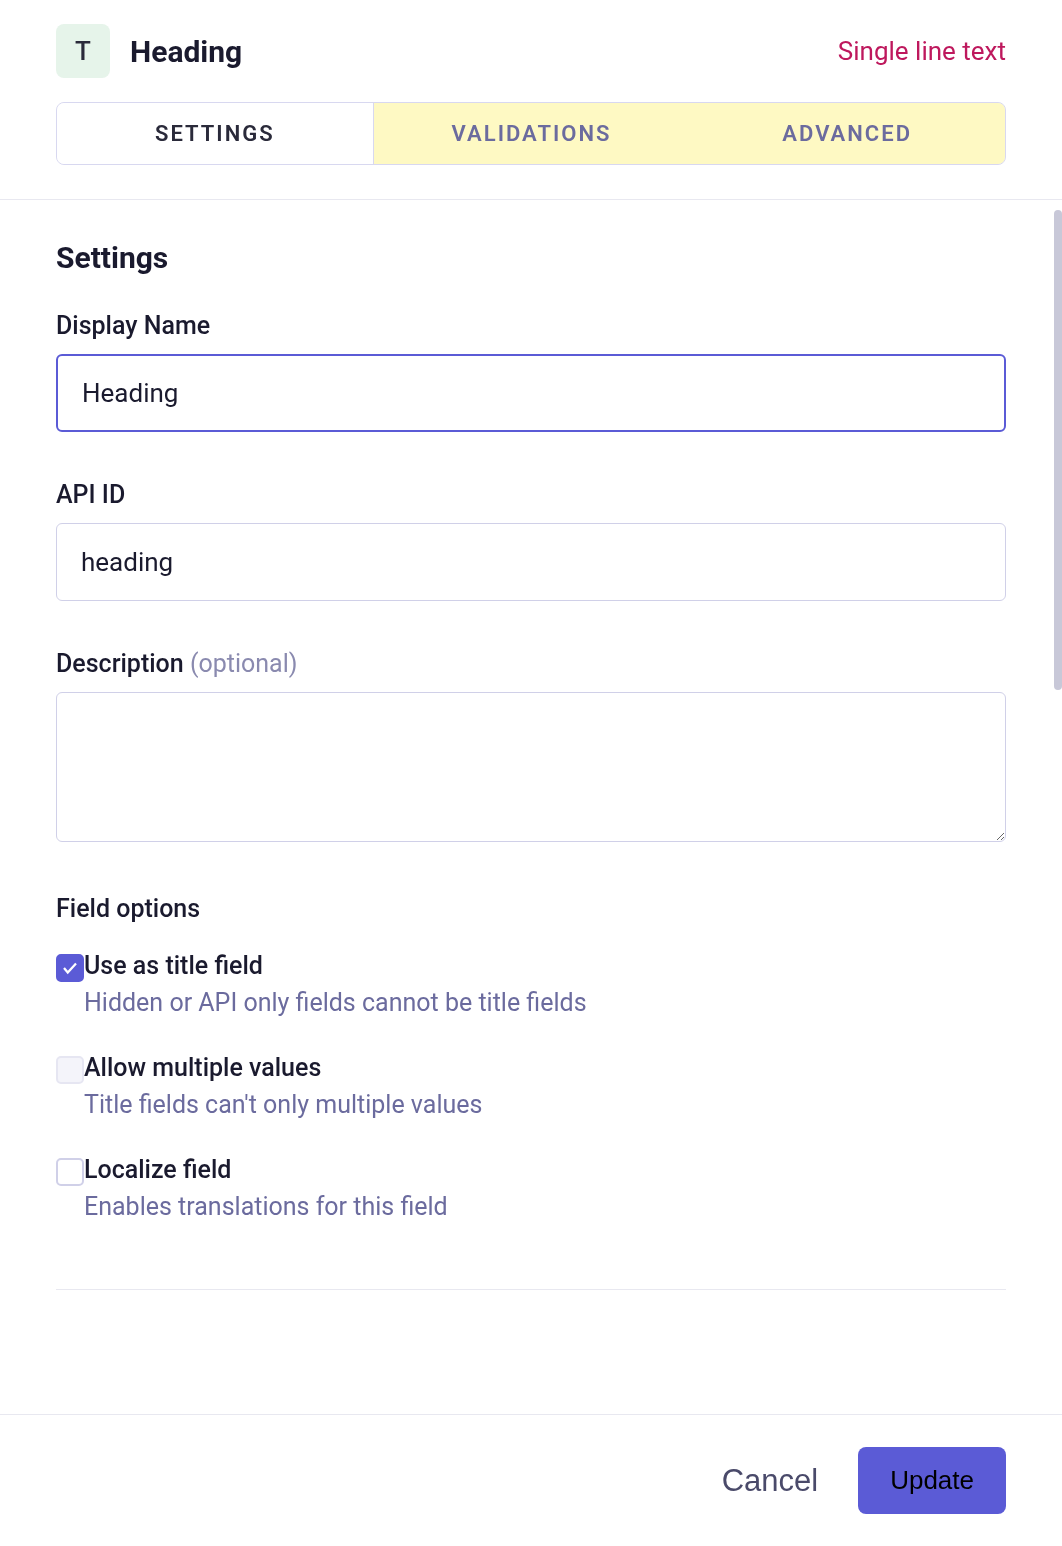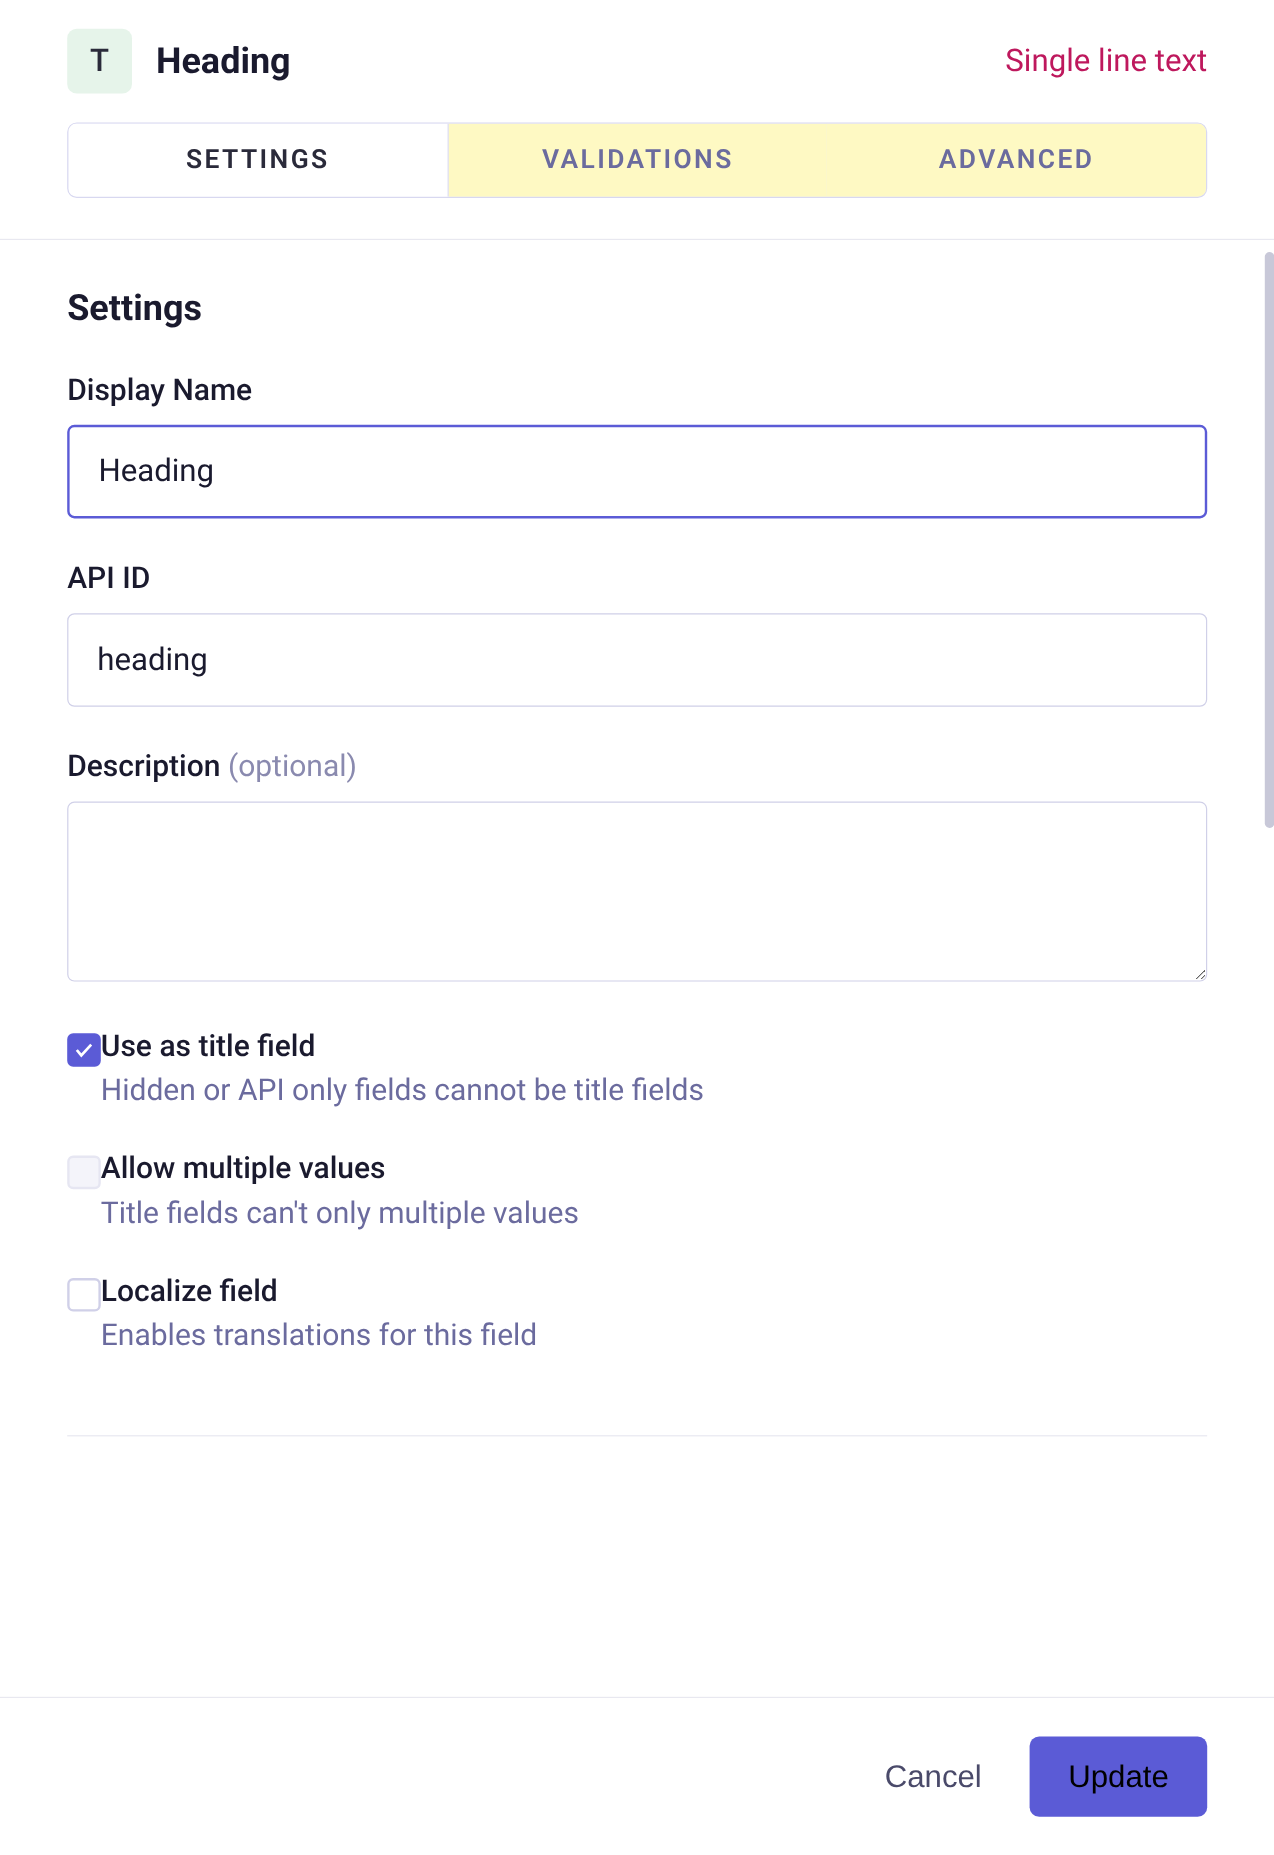--- a/index.html
+++ b/index.html
@@ -79,21 +79,21 @@
       padding: 40px 56px 0 56px;
       overflow-y: auto;
     }
     .section-title {
       font-size: 30px;
       font-weight: 700;
       color: #1a1a2e;
       margin-bottom: 36px;
     }
     .form-group {
-      margin-bottom: 36px;
+      margin-bottom: 48px;
     }
     .label-row {
       font-size: 25px;
       font-weight: 500;
       color: #1a1a2e;
       margin-bottom: 14px;
     }
     .label-optional {
       color: #8a8aaf;
       font-weight: 400;
@@ -205,21 +205,21 @@
       background: #ffffff;
     }
     .footer-actions {
       display: flex;
       justify-content: flex-end;
       align-items: center;
       gap: 36px;
       padding: 32px 56px;
     }
     .btn-cancel {
-      font-size: 26px;
+      font-size: 31px;
       font-weight: 500;
       color: #4a4a6a;
       background: none;
       border: none;
       cursor: pointer;
       padding: 8px 4px;
     }
     .btn-update {
       font-size: 26px;
       font-weight: 500;
@@ -275,20 +275,21 @@
   </div>
 
   <div class="form-group">
     <div class="label-row">
       <span>Description</span>
       <span class="label-optional">(optional)</span>
     </div>
     <textarea class="textarea-input" style=""></textarea>
   </div>
 
+  <div class="field-options-title">Field options</div>
 
   <div class="checkbox-row">
     <div class="checkbox checked">
       <svg viewBox="0 0 24 24">
           <polyline points="4 12 9 18 20 6"></polyline>
         </svg>
     </div>
     <div class="checkbox-content">
       <div class="checkbox-label">Use as title field</div>
       <div class="checkbox-hint">Hidden or API only fields cannot be title fields</div>

